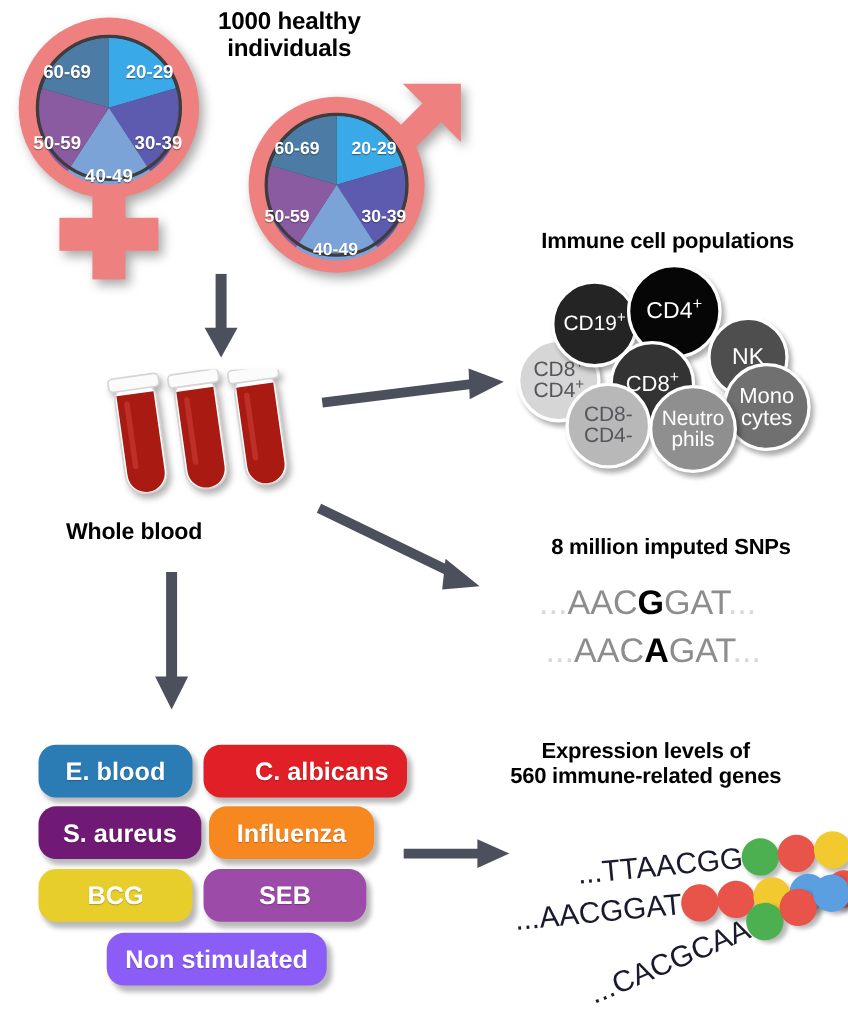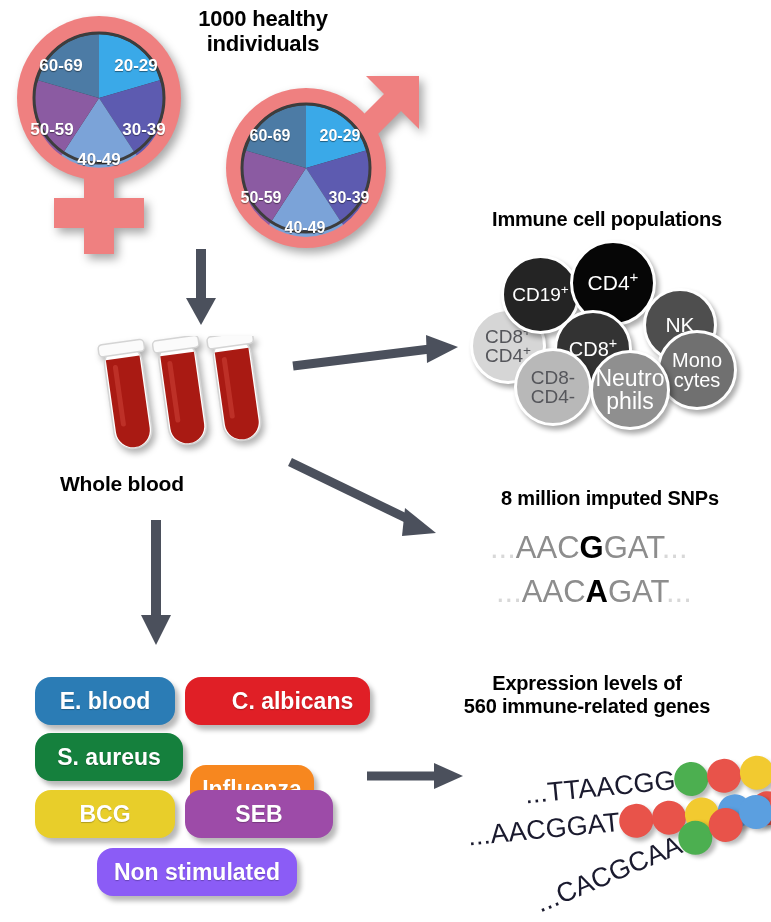--- a/index.html
+++ b/index.html
@@ -287,42 +287,42 @@
       </div>
     </div>
 
     <div class="cell" style="left:514px; top:348px; width:78px; height:78px; background:#b8b8b8; color:#55565b; font-size:19px;">
       <div>
         <span>CD8-</span>
         <span>CD4-</span>
       </div>
     </div>
 
-    <div class="cell" style="left:590px; top:350px; width:80px; height:80px; background:#8f8f8f; color:#ffffff; font-size:23px;">
+    <div class="cell" style="left:590px; top:350px; width:80px; height:80px; background:#8f8f8f; color:#ffffff; font-size:19px;">
       <div>
         <span>Neutro</span>
         <span>phils</span>
       </div>
     </div>
   </div>
 
   <div class="abs" style="left:490px; top:530px; width:260px; height:90px;">
     <div class="snp-row" style="left:0; top:0;">
       <span class="snp-blur-l">...</span><span class="snp-mid">AAC</span><span class="snp-hit">G</span><span class="snp-mid">GAT</span><span class="snp-blur-l">...</span>
     </div>
     <div class="snp-row" style="left:6px; top:44px;">
       <span class="snp-blur-l">...</span><span class="snp-mid">AAC</span><span class="snp-hit">A</span><span class="snp-mid">GAT</span><span class="snp-blur-l">...</span>
     </div>
   </div>
 
   <div class="abs" style="left:0; top:0; width:400px; height:922px;">
     <div class="stim" style="left:35px; top:677px; width:140px; height:48px; background:#2b7cb5;">E. blood</div>
     <div class="stim" style="left:185px; top:677px; width:155px; height:48px; background:#e01f26;padding-left:30px;">C. albicans</div>
-    <div class="stim" style="left:35px; top:733px; width:148px; height:48px; background:#15803d;">S. aureus</div>
-    <div class="stim" style="left:190px; top:733px; width:124px; height:48px; background:#f7871f;margin-top:32px;">Influenza</div>
+    <div class="stim" style="left:35px; top:733px; width:148px; height:48px; background:#701a75;">S. aureus</div>
+    <div class="stim" style="left:190px; top:733px; width:150px; height:48px; background:#f7871f;">Influenza</div>
     <div class="stim" style="left:35px; top:790px; width:140px; height:48px; background:#e8ce2a;">BCG</div>
     <div class="stim" style="left:185px; top:790px; width:148px; height:48px; background:#9d4ba8;">SEB</div>
     <div class="stim" style="left:97px; top:848px; width:200px; height:48px; background:#8b5cf6;">Non stimulated</div>
   </div>
 
   <div class="abs" style="left:0; top:0; width:771px; height:922px;">
 
     <div class="seqline" style="left:525px; top:778px; transform:rotate(-5.5deg);">
       <span class="seqtext">...TTAACGG</span><span class="bead" style="background:#4caf50;"></span><span class="bead" style="background:#e8534a;"></span><span class="bead" style="background:#f2ca30;"></span>
     </div>

